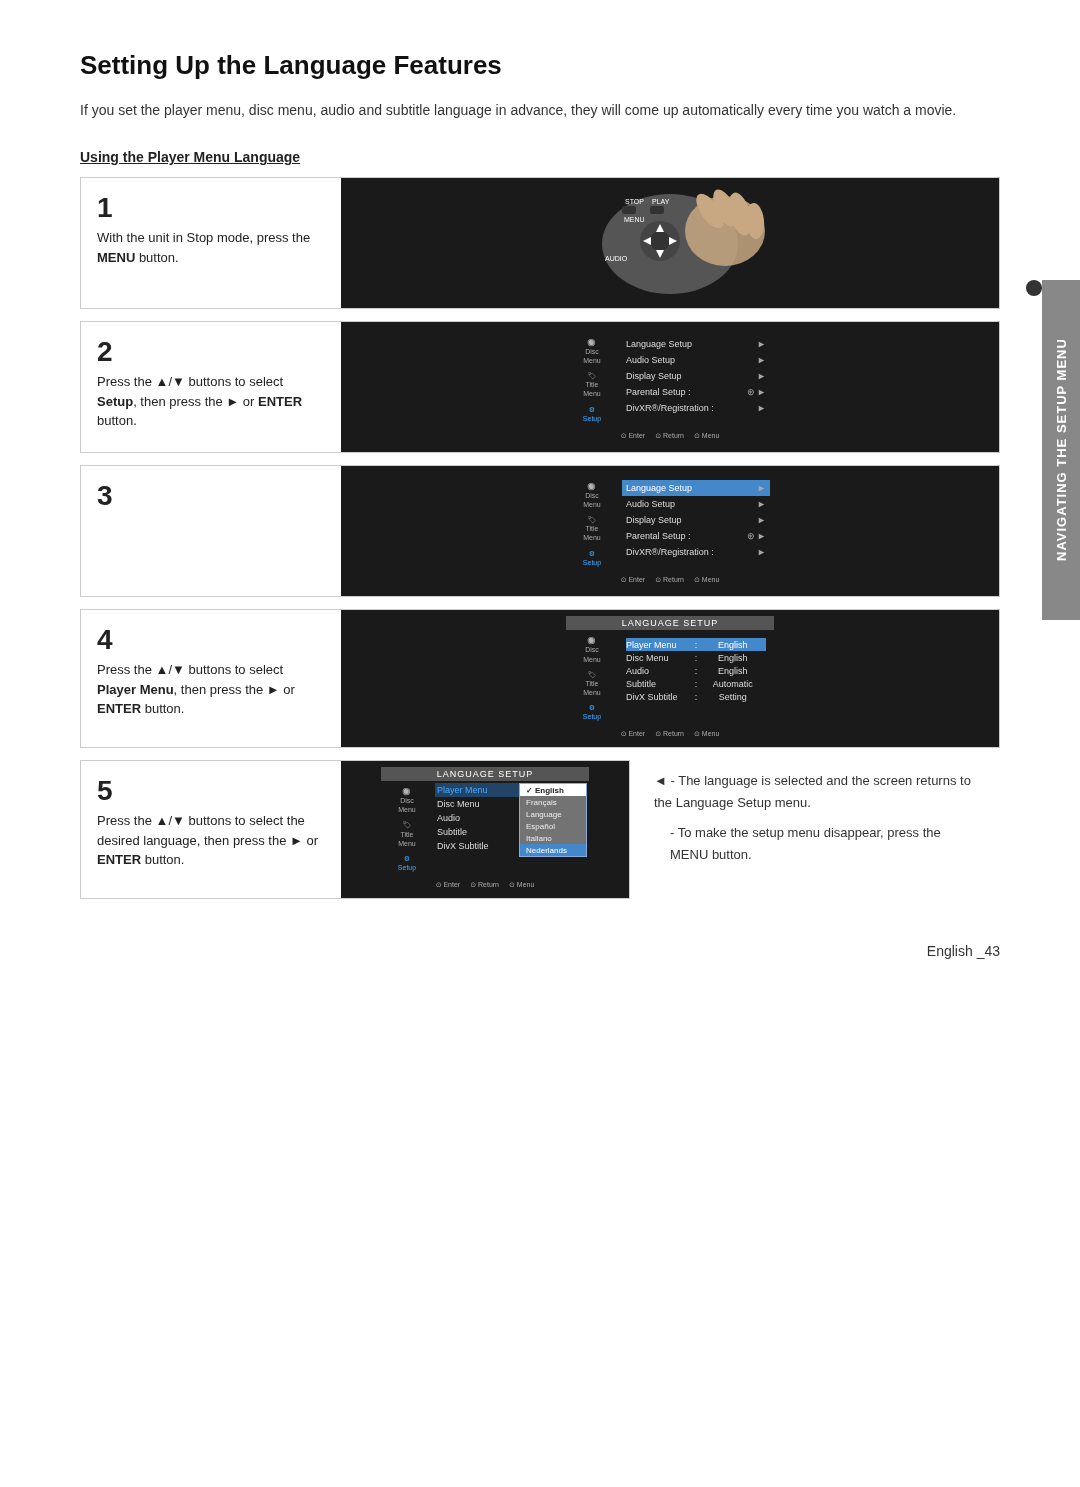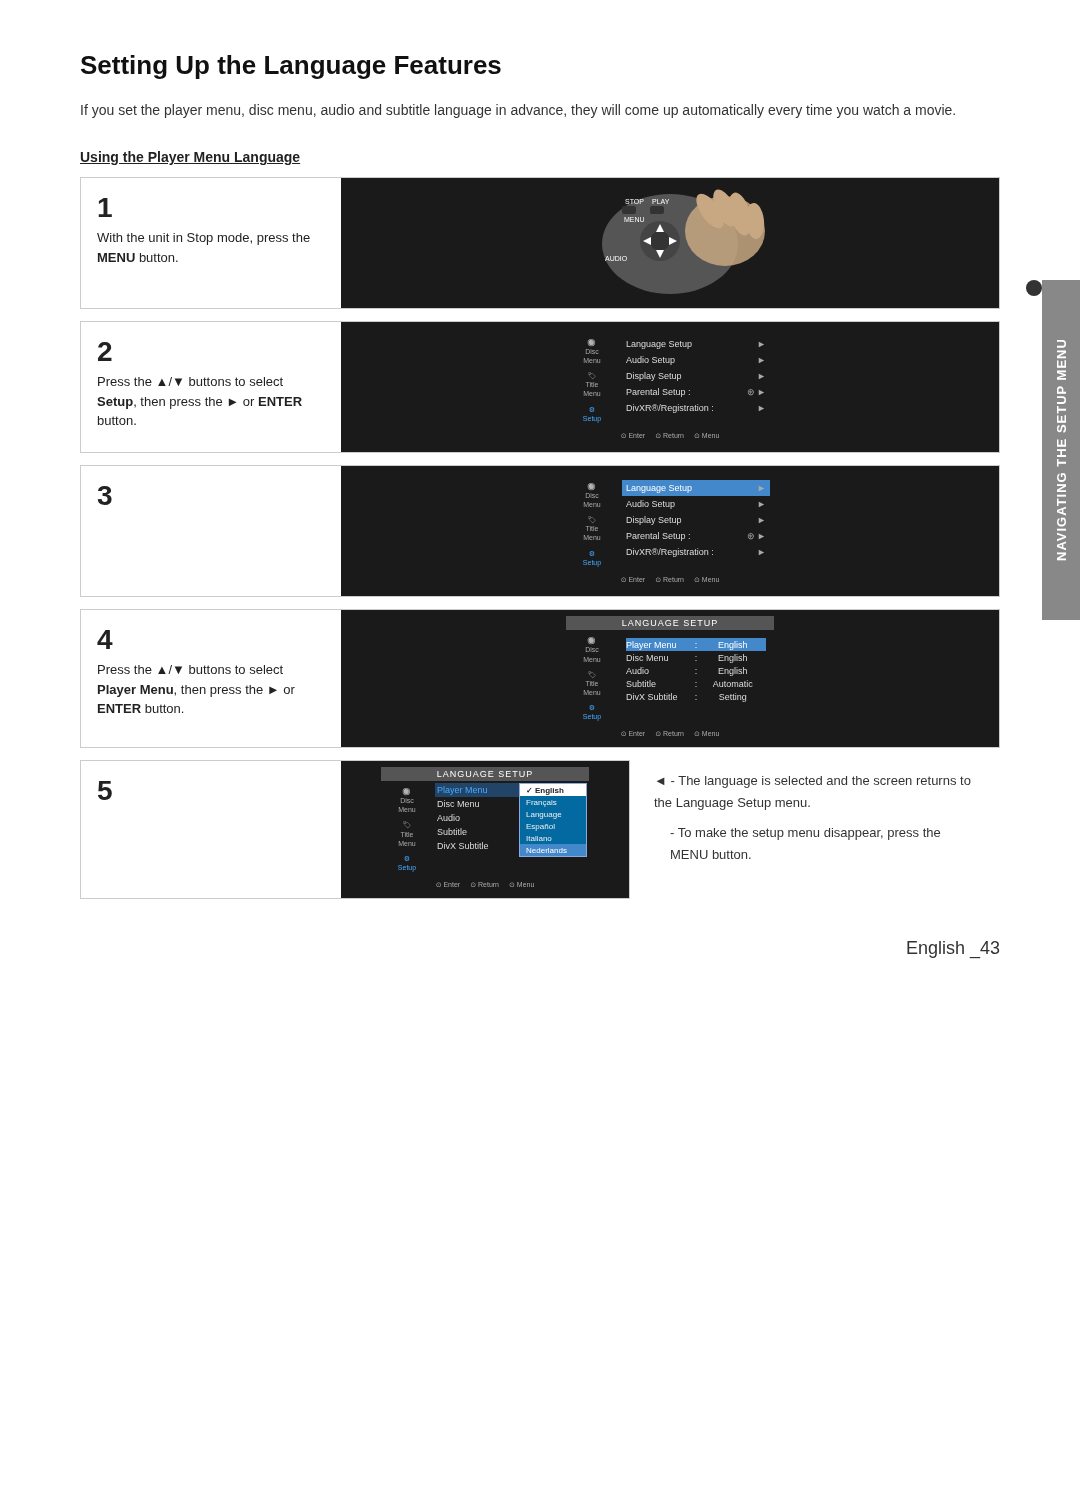--- a/index.html
+++ b/index.html
@@ -222,42 +222,42 @@
       margin: 0 2px;
     }
 
     .lang-row .lang-value {
       flex: 1;
       text-align: center;
     }
 
     
     .lang-dropdown {
-      background: #0369a1;
+      background: #737373;
       border: 1px solid #88aadd;
       font-size: 8px;
     }
 
     .lang-dropdown-item {
       padding: 1.5px 6px;
       color: #eee;
       font-size: 8px;
     }
 
     .lang-dropdown-item.selected-blue {
       background: #4488cc;
       color: #fff;
     }
 
     
     .page-number {
       position: absolute;
       bottom: 40px;
       right: 80px;
-      font-size: 18px;
+      font-size: 14px;
       color: #333;
     }
   </style>
 </head>
 <body>
 
 <div class="page-container">
 
   <div class="side-tab-dot"></div>
   <div class="side-tab">
@@ -460,20 +460,23 @@
         </div>
       </div>
     </div>
   </div>
 
   <div style="display:flex;flex-direction:row;align-items:flex-start;margin-bottom:20px;">
 
     <div class="step" style="flex:0 0 550px;margin-bottom:0;">
       <div class="step-left">
         <div class="step-number">5</div>
+        <div class="step-text">
+          Press the ▲/▼ buttons to select the desired language, then press the ► or <strong>ENTER</strong> button.
+        </div>
       </div>
       <div class="step-image">
         <div class="screen-mockup">
           <div class="lang-setup-title">LANGUAGE SETUP</div>
           <div class="screen-body" style="align-items:flex-start;">
             <div class="screen-sidebar">
               <div class="sidebar-icon" style="font-size:7px;color:#aaa;">🔘<br>Disc<br>Menu</div>
               <div class="sidebar-icon" style="font-size:7px;color:#aaa;">🏷<br>Title<br>Menu</div>
               <div class="sidebar-icon active" style="font-size:7px;color:#4af;">⚙<br>Setup</div>
             </div>

